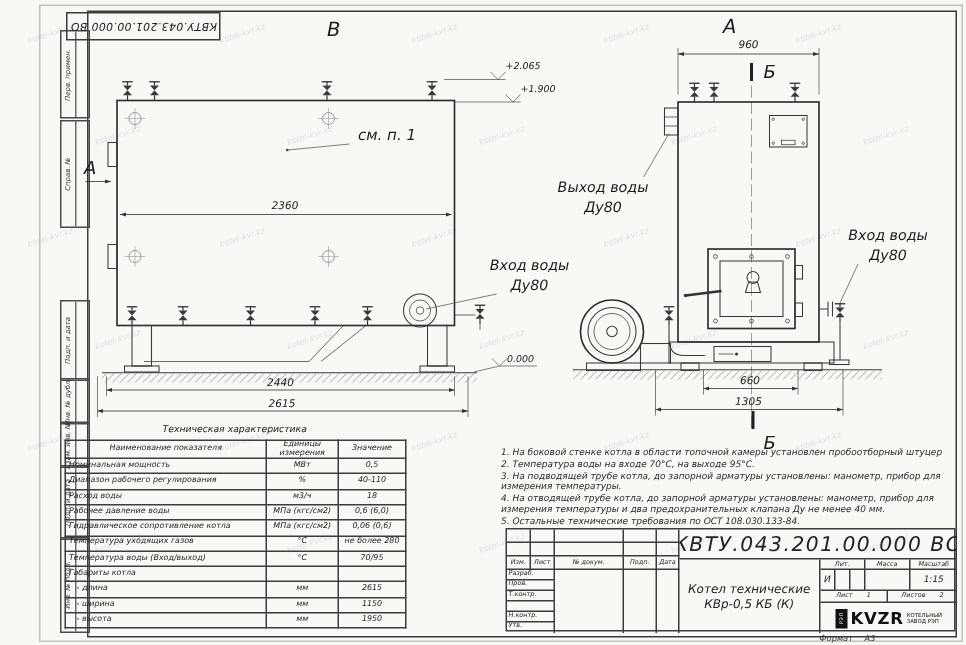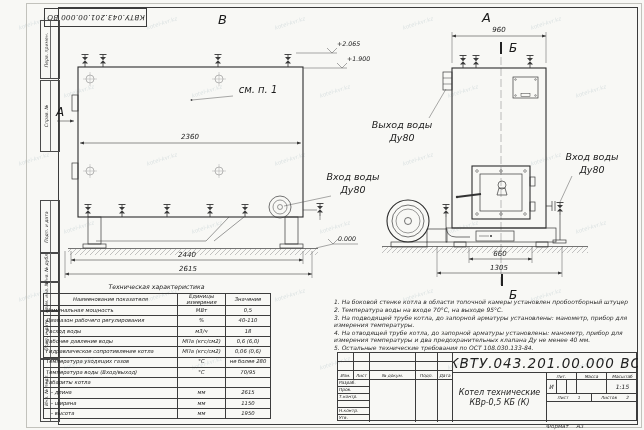--- a/index.html
+++ b/index.html
@@ -463,20 +463,32 @@
     <div class="cell" style="left:239px;top:27px;width:30px;height:14px;"></div>
     <div class="cell ctr tb-med noborder-r" style="left:269px;top:27px;width:31px;height:14px;">1:15</div>
     <div class="cell ctr tb-small" style="left:209px;top:41px;width:45px;height:8px;gap:4px;">
       <span>Лист</span>&nbsp;
       <span>1</span>
     </div>
     <div class="cell ctr tb-small noborder-r" style="left:254px;top:41px;width:46px;height:8px;gap:4px;">
       <span>Листов</span>&nbsp;
       <span>2</span>
     </div>
+    <div class="cell noborder-r noborder-b" style="left:209px;top:49px;width:91px;height:20px;">
+      <div class="logo">
+        <div class="logo-mark">
+          <span>РЭП</span>
+        </div>
+        <div class="logo-text">KVZR</div>
+        <div class="logo-sub">
+          <div>КОТЕЛЬНЫЙ</div>
+          <div>ЗАВОД РЭП</div>
+        </div>
+      </div>
+    </div>
   </div>
 
   <div class="format">
     <span>Формат</span>
     <span>А3</span>
   </div>
 
 </div>
 
 </body></html>

